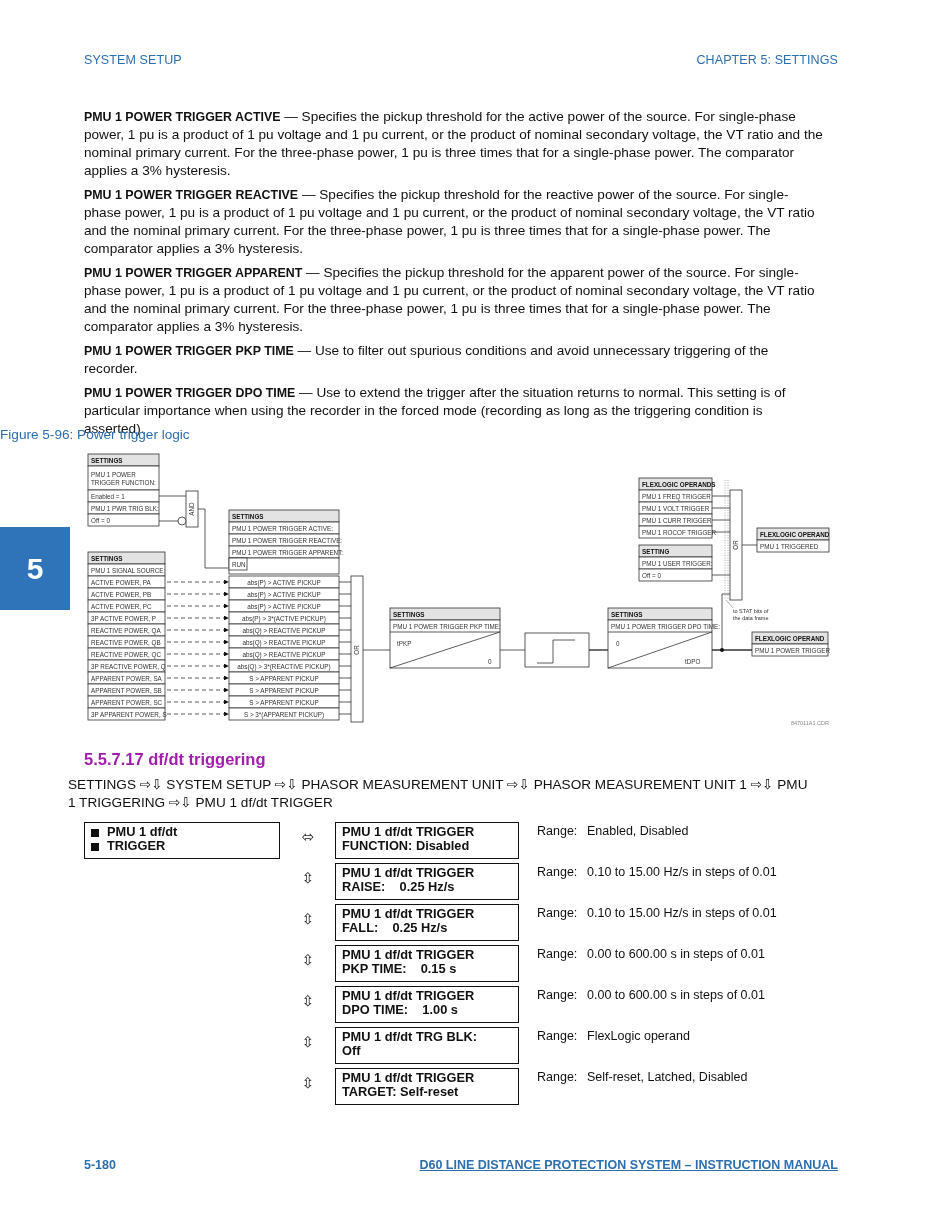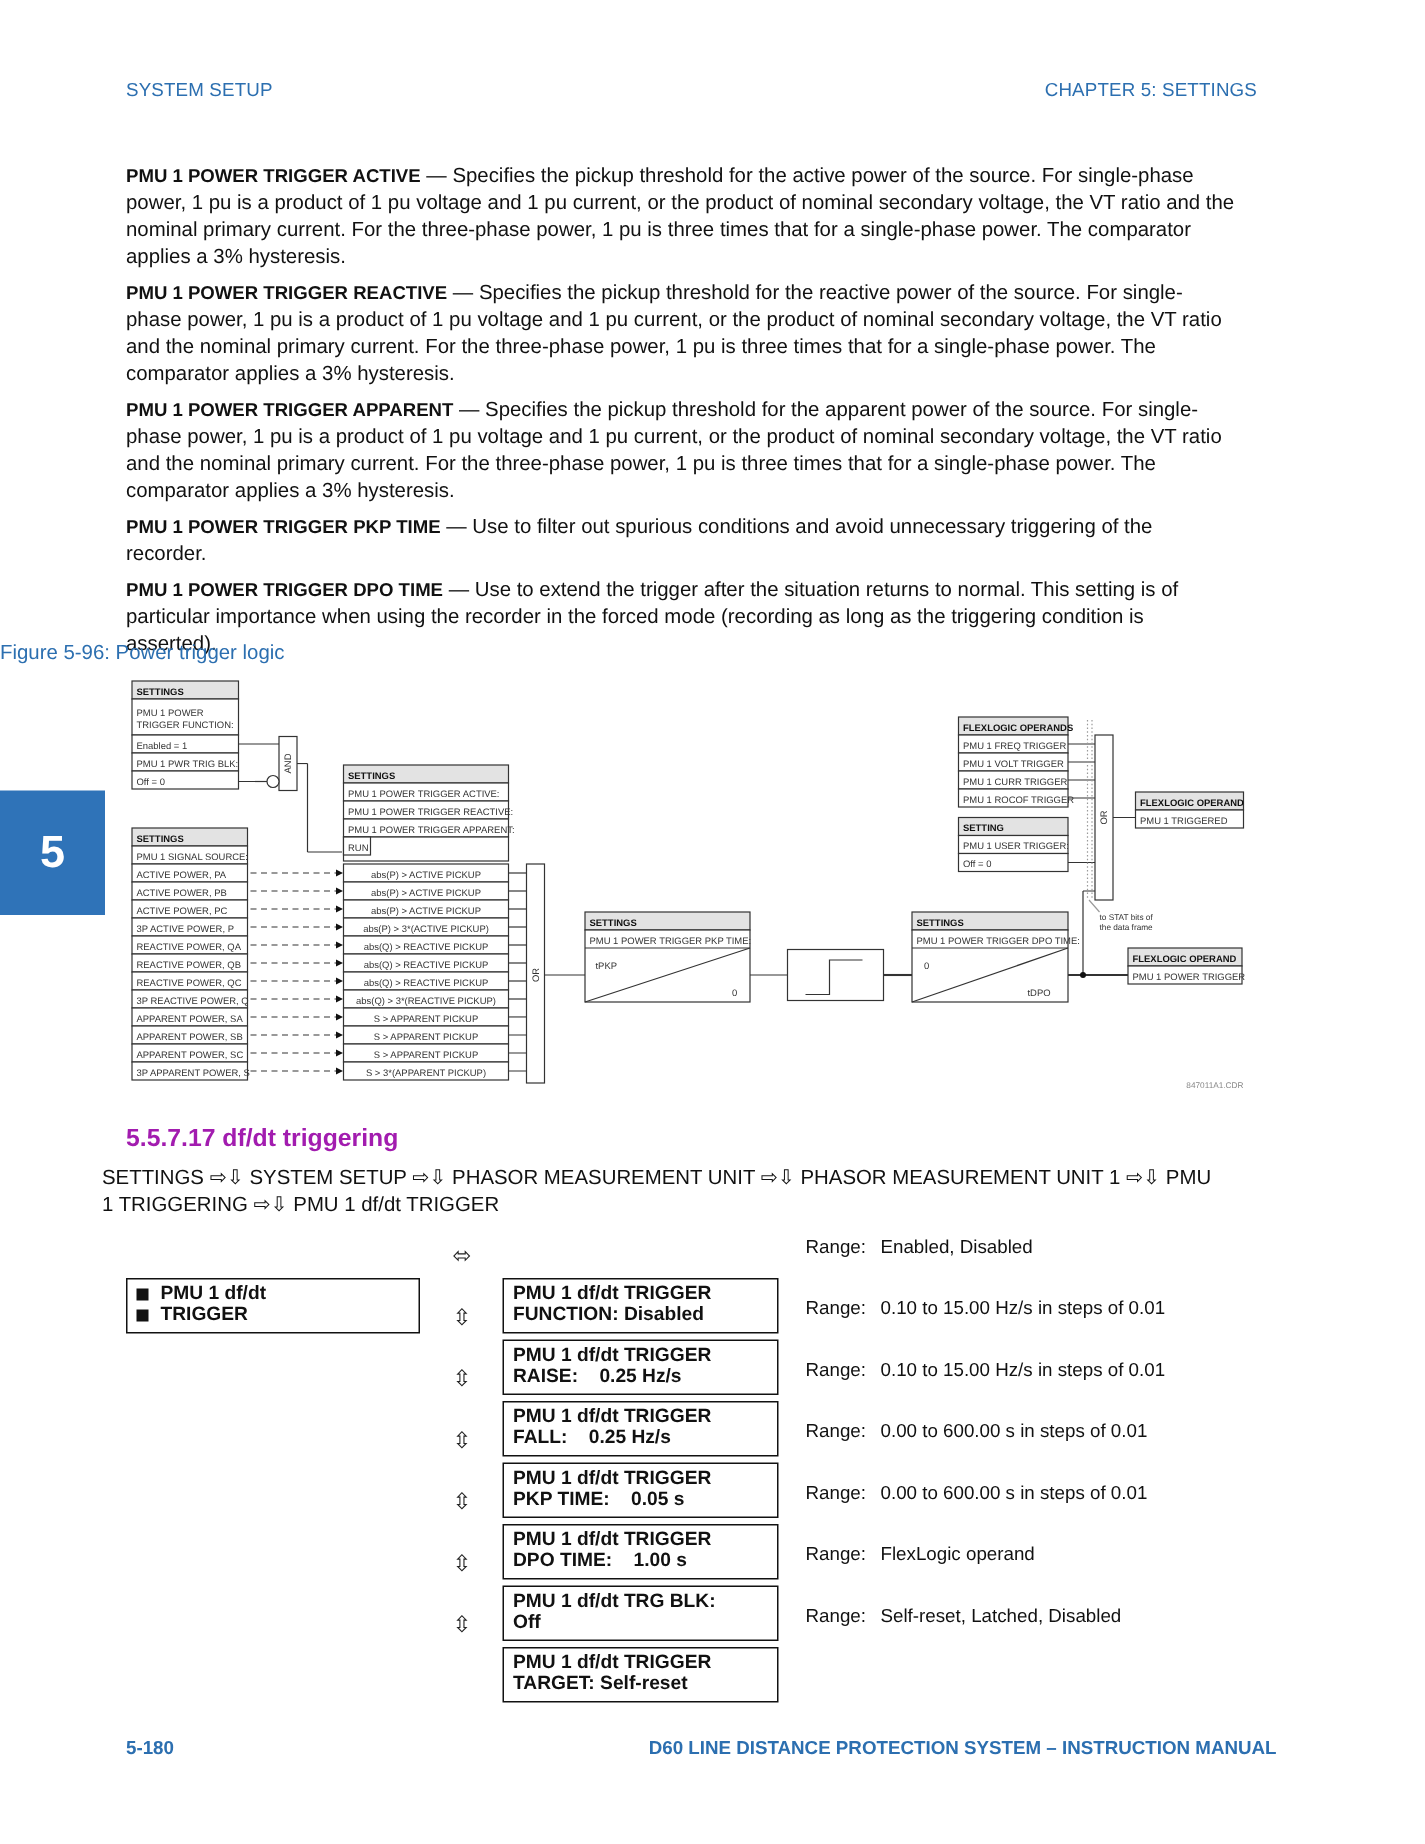--- a/index.html
+++ b/index.html
@@ -12,30 +12,30 @@
           color: #fff; font-size: 30px; font-weight: bold; display: flex; align-items: center; justify-content: center; }
   .body-text { position: absolute; left: 84px; width: 756px; font-size: 13.6px; line-height: 18px; }
   .para { margin: 0 16px 6px 0; }
   .term { font-weight: bold; font-size: 12.4px; }
   .fig-caption { position: absolute; left: 0; width: 922px; top: 427px; text-align: left; color: #2c6fb0; font-size: 13.6px; }
   .diagram { position: absolute; left: 85px; top: 450px; width: 760px; height: 285px; }
   .section-title { position: absolute; left: 84px; top: 750px; color: #a21caf; font-size: 16.5px; font-weight: bold; }
   .path-text { position: absolute; left: 68px; top: 776px; width: 740px; font-size: 13.6px; line-height: 18px; }
   .menu-row { position: absolute; left: 0; width: 950px; height: 38px; }
   .menu-box { position: absolute; border: 1.6px solid #111; box-sizing: border-box; font-size: 12.8px; line-height: 14px;
-              padding: 2px 6px; font-weight: bold; margin-top: 30px; }
+              padding: 2px 6px; font-weight: bold; }
   .menu-head { left: 84px; width: 196px; height: 37px; top: 0; }
   .menu-head .sq { display: inline-block; width: 8px; height: 8px; background: #111; margin-right: 8px; vertical-align: middle; }
   .arrow-sym { position: absolute; left: 298px; width: 20px; text-align: center; font-size: 15px; top: 6px; color: #222; }
   .setting-box { left: 335px; width: 184px; height: 37px; top: 0; }
   .range-lbl { position: absolute; left: 537px; top: 2px; font-size: 12.5px; }
   .range-val { position: absolute; left: 587px; top: 2px; font-size: 12.5px; }
   .footer { position: absolute; top: 1158px; font-size: 12.5px; color: #2c6fb0; font-weight: bold; text-align: center; }
   .footer-left { left: 84px; }
-  .footer-right { right: 99px; }
+  .footer-right { right: 112px; text-decoration: underline; }
   svg text { font-family: "Liberation Sans", "DejaVu Sans", sans-serif; }
 </style>
 </head>
 <body>
 
 <div class="hdr hdr-left">SYSTEM SETUP</div>
 <div class="hdr hdr-right">CHAPTER 5: SETTINGS</div>
 
 <div class="tab5">
     <span>5</span>
@@ -298,21 +298,21 @@
     <div style="white-space:pre">FALL:    0.25 Hz/s</div>
   </div>
   <span class="range-lbl">Range:</span>
   <span class="range-val">0.10 to 15.00 Hz/s in steps of 0.01</span>
 </div>
 
 <div class="menu-row" style="top:945px;">
   <div class="arrow-sym">⇳</div>
   <div class="menu-box setting-box">
     <div>PMU 1 df/dt TRIGGER</div>
-    <div style="white-space:pre">PKP TIME:    0.05 s</div>
+    <div style="white-space:pre">PKP TIME:    0.15 s</div>
   </div>
   <span class="range-lbl">Range:</span>
   <span class="range-val">0.00 to 600.00 s in steps of 0.01</span>
 </div>
 
 <div class="menu-row" style="top:986px;">
   <div class="arrow-sym">⇳</div>
   <div class="menu-box setting-box">
     <div>PMU 1 df/dt TRIGGER</div>
     <div style="white-space:pre">DPO TIME:    1.00 s</div>

